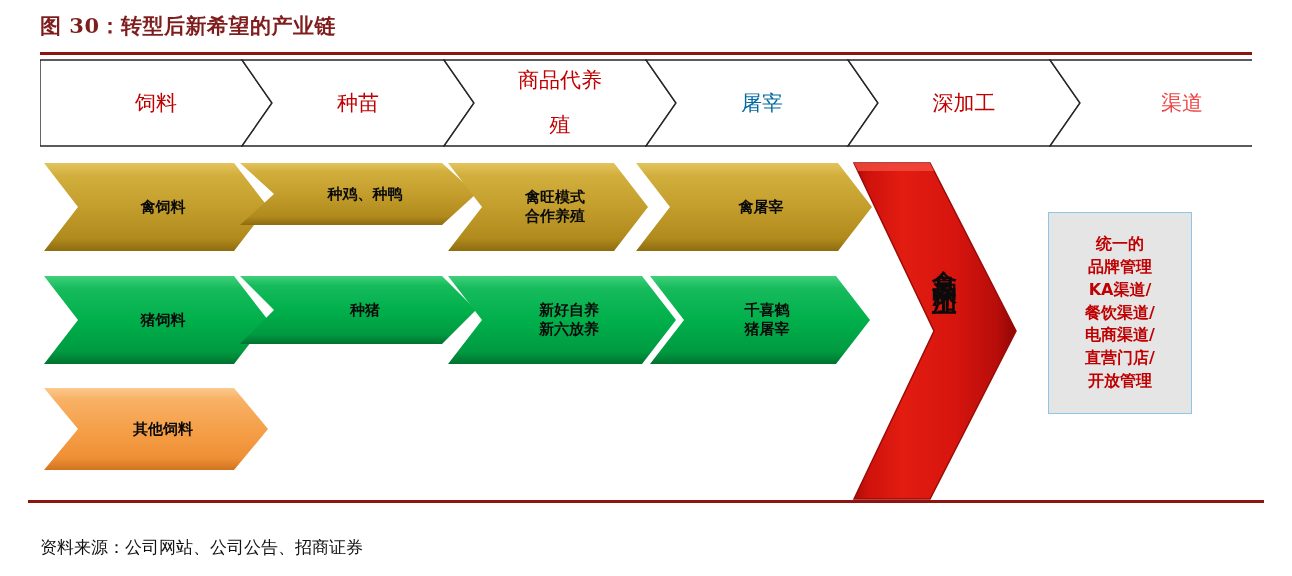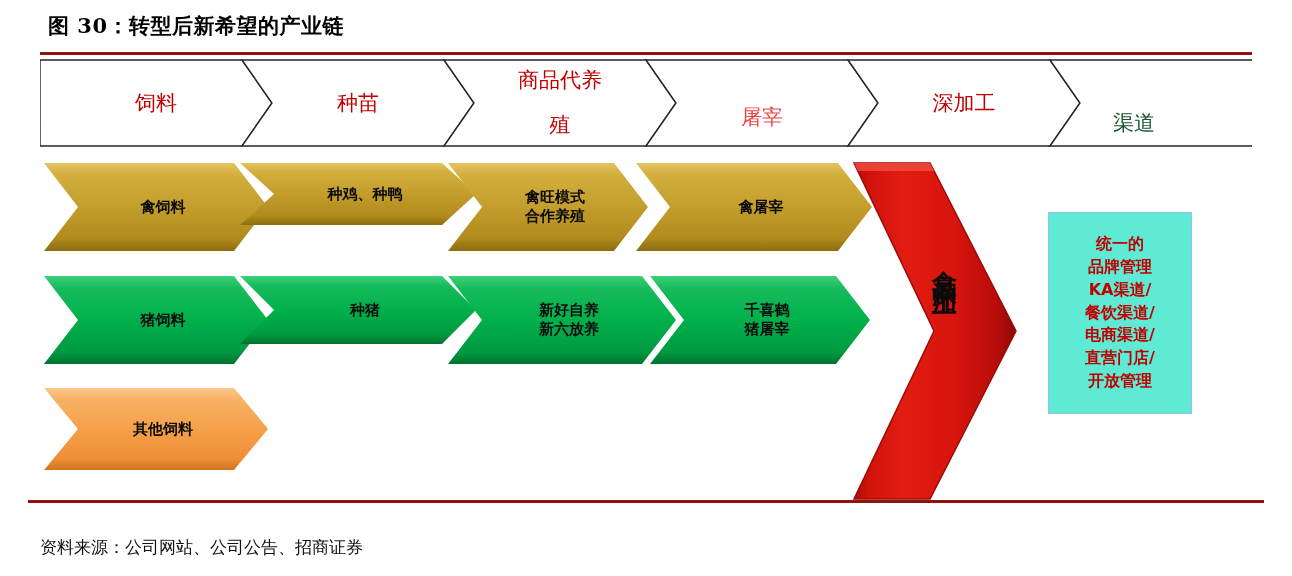--- a/index.html
+++ b/index.html
@@ -7,23 +7,23 @@
     width:1292px;height:576px;
     background:#ffffff;
     font-family:"DejaVu Sans","Liberation Sans",sans-serif;
     overflow:hidden;
     position:relative;
   }
   #root{position:relative;width:1292px;height:576px;}
 
   
   .title{
-    position:absolute;left:48px;top:12px;
+    position:absolute;left:40px;top:12px;
     font-family:"DejaVu Serif","Liberation Serif",serif;
-    font-size:21px;font-weight:bold;color:#000000;
+    font-size:21px;font-weight:bold;color:#7f1d1d;
     letter-spacing:.5px;white-space:nowrap;
   }
   .rule-top{
     position:absolute;left:40px;top:52px;width:1212px;height:3px;
     background:#8E1410;
   }
   .rule-bottom{
     position:absolute;left:28px;top:500px;width:1236px;height:3px;
     background:#8E1410;
   }
@@ -75,21 +75,21 @@
     text-orientation:upright;
     font-weight:bold;font-size:25px;color:#0b0b0b;
     letter-spacing:6px;line-height:1;
     pointer-events:none;
   }
 
   
   .chbox{
     position:absolute;
     border:1.4px solid #8FC6E8;
-    background:#5eead4;
+    background:#e5e5e5;
     box-sizing:border-box;
     display:flex;flex-direction:column;align-items:center;justify-content:center;
     color:#C00000;font-weight:bold;font-size:16px;line-height:1.42;
     text-align:center;
   }
 </style>
 </head>
 <body>
 
 <div id="root">
@@ -111,27 +111,27 @@
           <span>饲料</span>
         </div>
         <div class="hdr-label" style="left: 232px; top: 2px; width: 172px; color: rgb(192, 0, 0); display: flex; flex-direction: column; justify-content: center;">
           <span>种苗</span>
         </div>
         <div class="hdr-label" style="left: 434px; top: 2px; width: 172px; color: rgb(192, 0, 0); display: flex; flex-direction: column;">
           <span>商品代养</span>
           <br>
           <span>殖</span>
         </div>
-        <div class="hdr-label" style="left: 636px; top: 16px; width: 172px; color: #ef4444; display: flex; flex-direction: column;">
+        <div class="hdr-label" style="left: 636px; top: 2px; width: 172px; color: #0369a1; display: flex; flex-direction: column;">
           <span>屠宰</span>
         </div>
         <div class="hdr-label" style="left: 838px; top: 2px; width: 172px; color: rgb(192, 0, 0); display: flex; flex-direction: column;">
           <span>深加工</span>
         </div>
-        <div class="hdr-label" style="left: 1008px; top: 2px; width: 172px; color: #14532d; display: flex; flex-direction: column; margin-top: 20px;">
+        <div class="hdr-label" style="left: 1056px; top: 2px; width: 172px; color: #ef4444; display: flex; flex-direction: column;">
           <span>渠道</span>
         </div>
       </div>
   </div>
 
   <div id="body-layer">
       <div class="arrow gold flat" style="left: 44px; top: 163px; width: 224px; height: 88px;">
         <div class="txt"><span>禽饲料</span></div>
       </div>
       <div class="arrow gold" style="left: 240px; top: 163px; width: 236px; height: 62px;">

